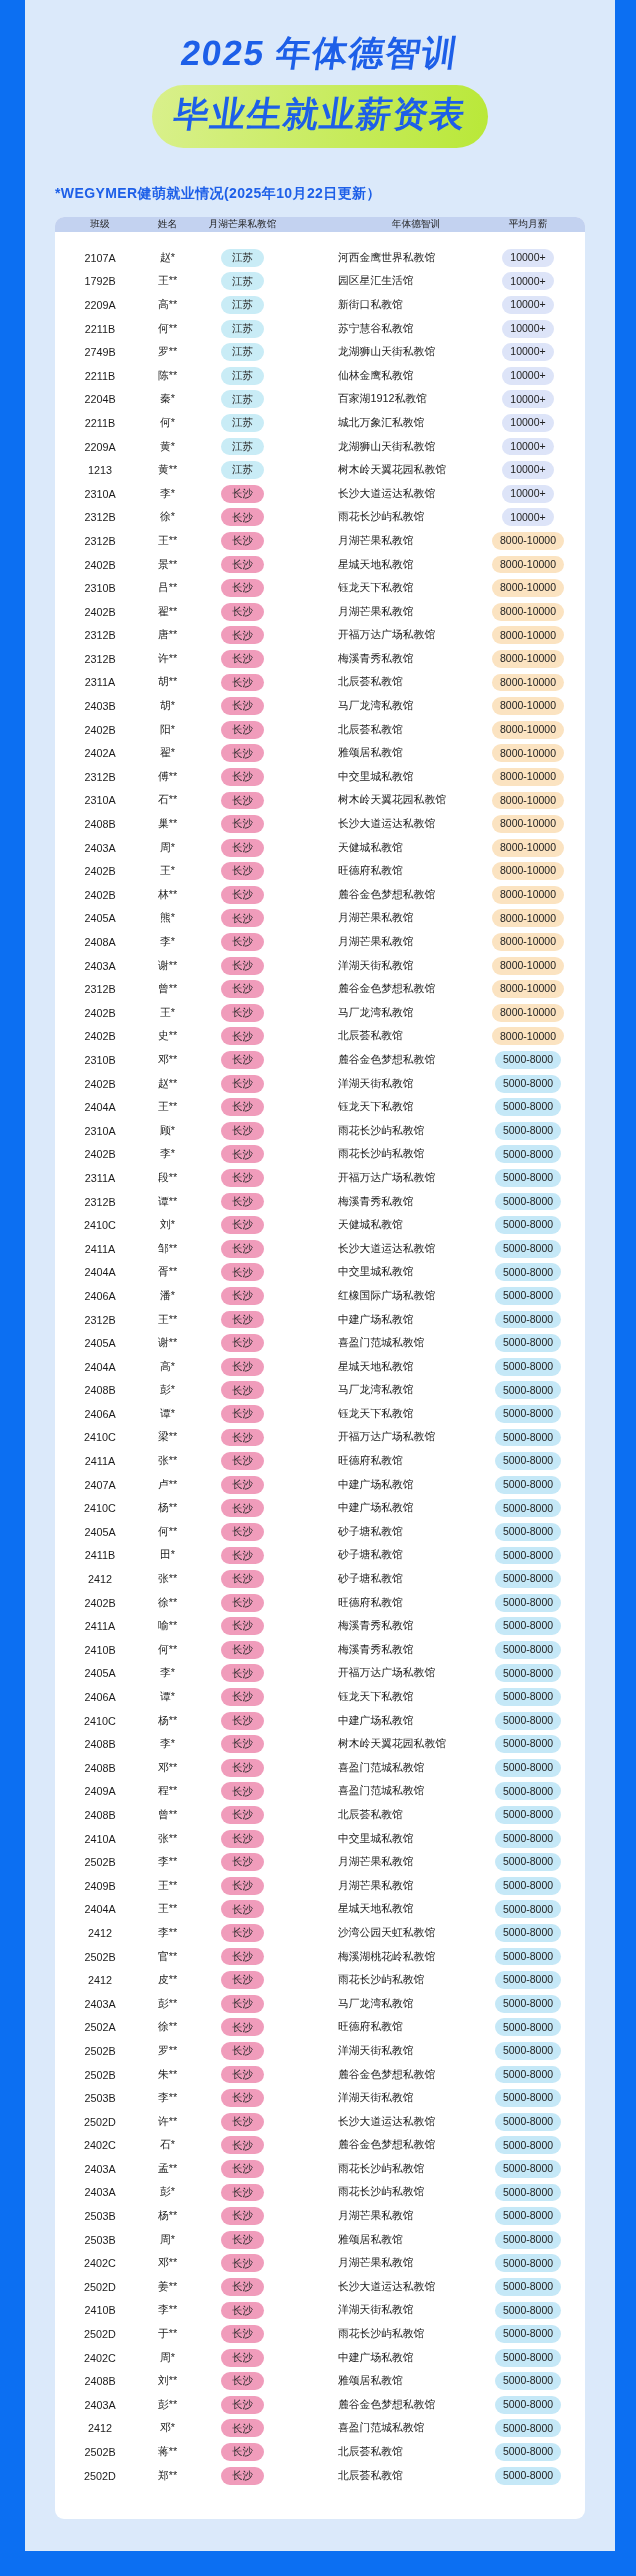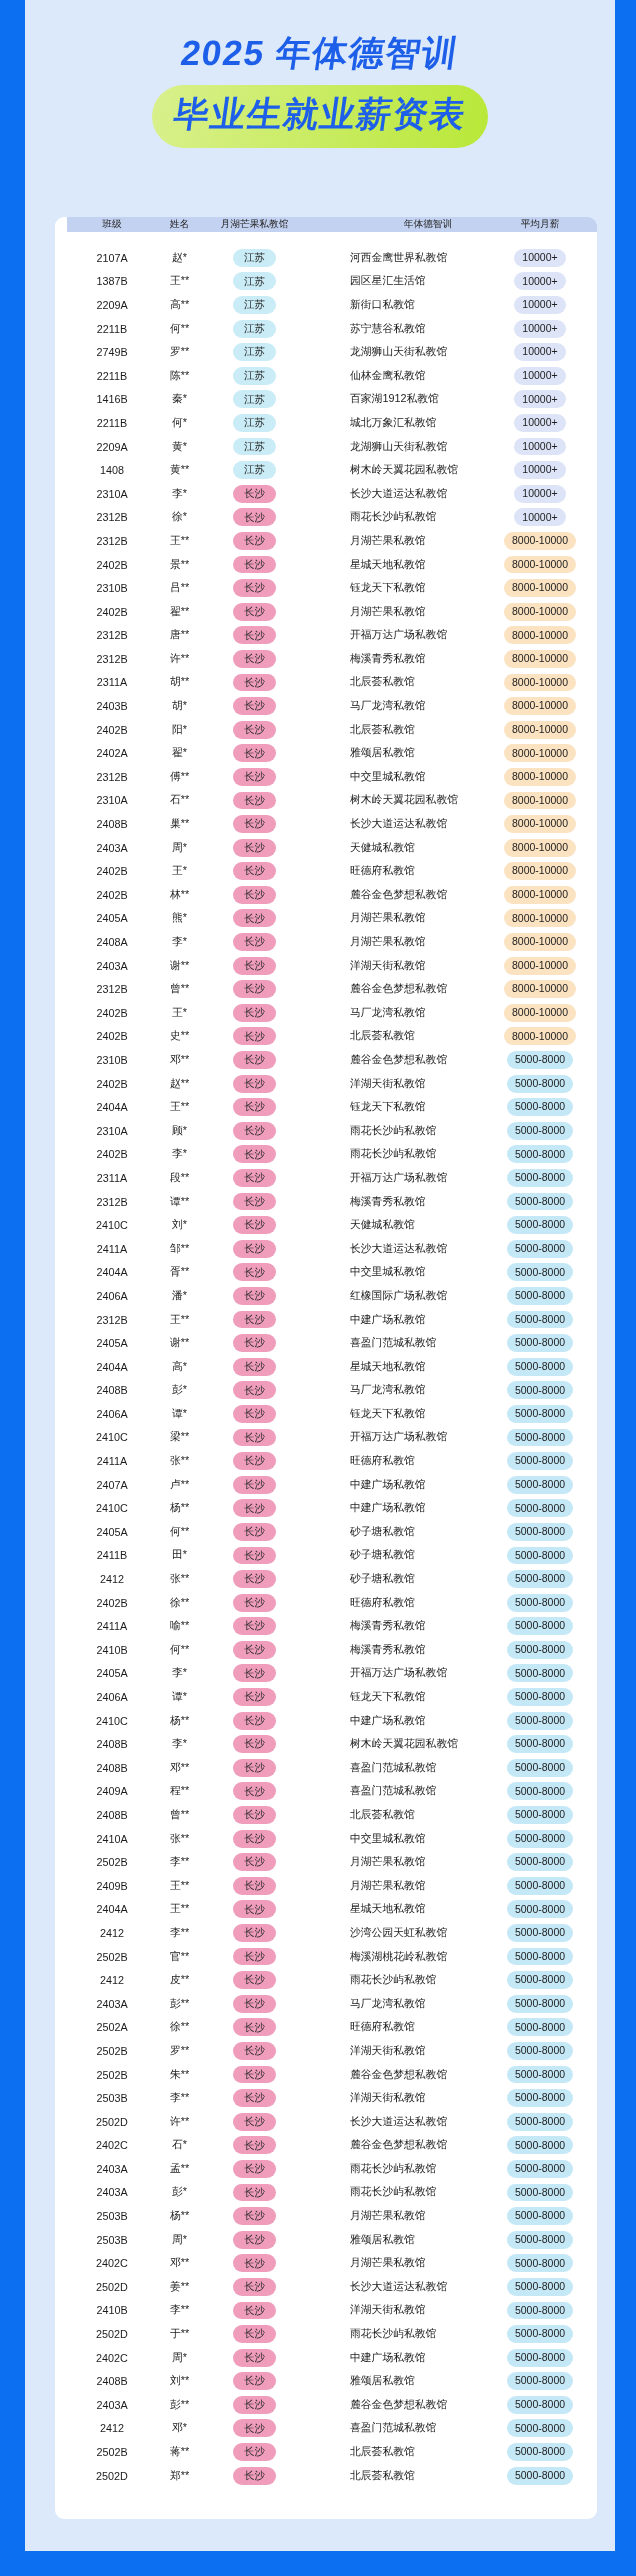--- a/index.html
+++ b/index.html
@@ -45,21 +45,20 @@
     color: #1d5fe8;
     font-size: 14px; font-weight: 700;
     letter-spacing: 0.4px;
   }
   .card {
     position: absolute; left: 30px; top: 217px;
     width: 530px; height: 2302px;
     background: #ffffff;
     border-radius: 9px;
     overflow: hidden;
-    padding-left: 12px;
   }
   .t-head {
     height: 15px;
     background: #c3d2f0;
     display: grid;
     grid-template-columns: 90px 45px 105px 175px 116px;
     align-items: center;
   }
   .t-head .h {
     font-size: 9.7px; color: #1e1e1e; font-weight: 500;
@@ -98,40 +97,41 @@
 <body>
 
 <div class="panel">
   <div class="title-wrap">
     <span class="title-line1">2025 年体德智训</span>
   </div>
   <div class="title-line2-wrap">
     <span class="title-pill"><span class="title-line2">毕业生就业薪资表</span></span>
   </div>
 
+  <div class="subtitle">*WEGYMER健萌就业情况(2025年10月22日更新）</div>
 
   <div class="card">
     <div class="t-head">
       <div class="h">班级</div>
       <div class="h">姓名</div>
       <div class="h">月湖芒果私教馆</div>
       <div class="h store">年体德智训</div>
       <div class="h">平均月薪</div>
     </div>
     <div class="t-body" id="t-body">
   <div class="row">
     <div class="cell cls">2107A</div>
     <div class="cell nm">赵*</div>
     <div class="cell city"><span class="pill-city" style="background: rgb(201, 236, 246);">江苏</span></div>
     <div class="cell store">河西金鹰世界私教馆</div>
     <div class="cell sal"><span class="pill-sal" style="background: rgb(221, 228, 248);">10000+</span></div>
   </div>
 
   <div class="row">
-    <div class="cell cls">1387B</div>
+    <div class="cell cls">1792B</div>
     <div class="cell nm">王**</div>
     <div class="cell city"><span class="pill-city" style="background: rgb(201, 236, 246);">江苏</span></div>
     <div class="cell store">园区星汇生活馆</div>
     <div class="cell sal"><span class="pill-sal" style="background: rgb(221, 228, 248);">10000+</span></div>
   </div>
 
   <div class="row">
     <div class="cell cls">2209A</div>
     <div class="cell nm">高**</div>
     <div class="cell city"><span class="pill-city" style="background: rgb(201, 236, 246);">江苏</span></div>
@@ -157,21 +157,21 @@
 
   <div class="row">
     <div class="cell cls">2211B</div>
     <div class="cell nm">陈**</div>
     <div class="cell city"><span class="pill-city" style="background: rgb(201, 236, 246);">江苏</span></div>
     <div class="cell store">仙林金鹰私教馆</div>
     <div class="cell sal"><span class="pill-sal" style="background: rgb(221, 228, 248);">10000+</span></div>
   </div>
 
   <div class="row">
-    <div class="cell cls">1416B</div>
+    <div class="cell cls">2204B</div>
     <div class="cell nm">秦*</div>
     <div class="cell city"><span class="pill-city" style="background: rgb(201, 236, 246);">江苏</span></div>
     <div class="cell store">百家湖1912私教馆</div>
     <div class="cell sal"><span class="pill-sal" style="background: rgb(221, 228, 248);">10000+</span></div>
   </div>
 
   <div class="row">
     <div class="cell cls">2211B</div>
     <div class="cell nm">何*</div>
     <div class="cell city"><span class="pill-city" style="background: rgb(201, 236, 246);">江苏</span></div>
@@ -181,21 +181,21 @@
 
   <div class="row">
     <div class="cell cls">2209A</div>
     <div class="cell nm">黄*</div>
     <div class="cell city"><span class="pill-city" style="background: rgb(201, 236, 246);">江苏</span></div>
     <div class="cell store">龙湖狮山天街私教馆</div>
     <div class="cell sal"><span class="pill-sal" style="background: rgb(221, 228, 248);">10000+</span></div>
   </div>
 
   <div class="row">
-    <div class="cell cls">1408</div>
+    <div class="cell cls">1213</div>
     <div class="cell nm">黄**</div>
     <div class="cell city"><span class="pill-city" style="background: rgb(201, 236, 246);">江苏</span></div>
     <div class="cell store">树木岭天翼花园私教馆</div>
     <div class="cell sal"><span class="pill-sal" style="background: rgb(221, 228, 248);">10000+</span></div>
   </div>
 
   <div class="row">
     <div class="cell cls">2310A</div>
     <div class="cell nm">李*</div>
     <div class="cell city"><span class="pill-city" style="background: rgb(240, 156, 187);">长沙</span></div>

